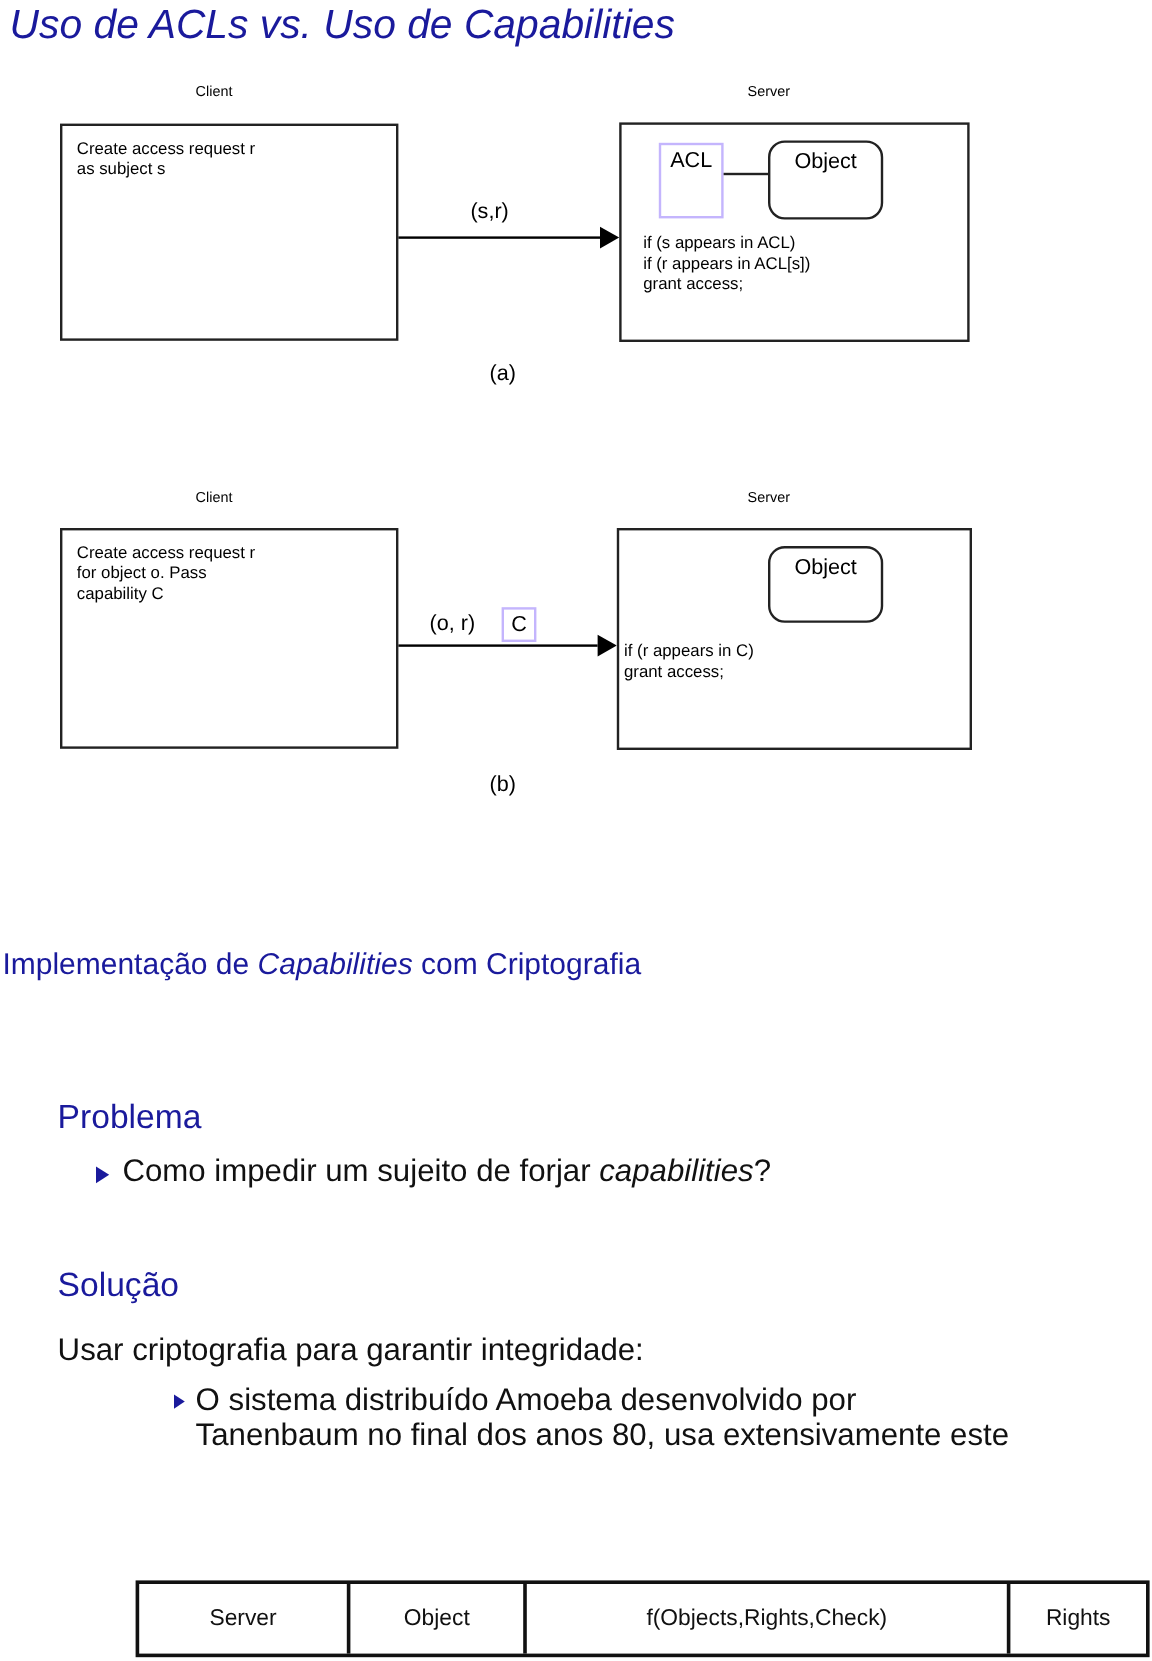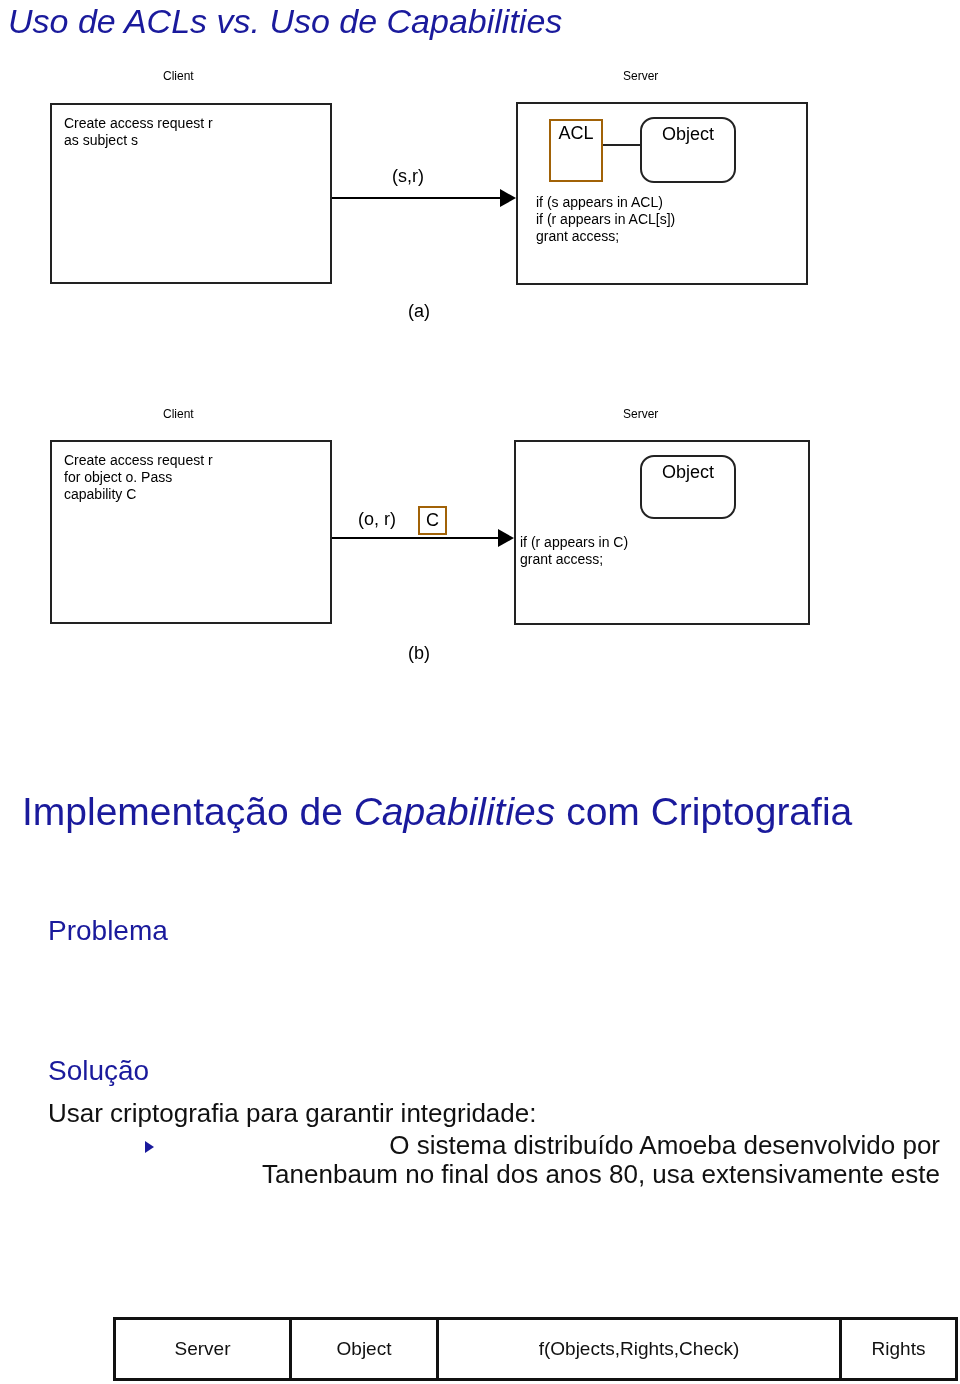--- a/index.html
+++ b/index.html
@@ -49,21 +49,21 @@
     border: 2px solid #222;
     border-radius: 14px;
     background: #fff;
     box-sizing: border-box;
     display: flex;
     align-items: flex-start;
     justify-content: center;
   }
   .rounded > span { padding-top: 5px; font-size: 18px; }
   .sq-label {
-    border: 2px solid #a16207;
+    border: 2px solid #c4b5fd;
     background: #fff;
     box-sizing: border-box;
     display: flex;
     align-items: flex-start;
     justify-content: center;
     font-size: 18px;
   }
   .sq-label > span { padding-top: 2px; }
   .connector-line {
     background: #222;
@@ -73,23 +73,23 @@
   .arrow-head {
     width: 0; height: 0;
     border-top: 9px solid transparent;
     border-bottom: 9px solid transparent;
     border-left: 16px solid #000;
   }
   .small-label { font-size: 18px; color: #000; }
 
   
   #section-heading {
-    left: 22px;
+    left: 2px;
     top: 790px;
-    font-size: 39px;
+    font-size: 25px;
     color: #1a1a9c;
     white-space: nowrap;
   }
   #section-heading i { font-style: italic; }
 
   
   .blue-head {
     font-size: 28px;
     color: #1a1a9c;
   }
@@ -208,28 +208,34 @@
 
   <div class="abs small-label" style="left:408px;top:243px;">(b)</div>
 </div>
 
 <div class="abs" id="section-heading">
   <span>Implementação de </span><i>Capabilities</i><span> com Criptografia</span>
 </div>
 
 <div class="abs" style="left:0;top:915px;width:940px;">
   <div class="blue-head" style="margin-left:48px;">Problema</div>
+  <div class="bullet-row" style="margin-left:80px;margin-top:14px;">
+    <div class="tri"></div>
+    <div class="body-line">
+      <span>Como impedir um sujeito de forjar </span><i>capabilities</i><span>?</span>
+    </div>
+  </div>
 </div>
 
 <div class="abs" style="left:0;top:1055px;width:940px;">
   <div class="blue-head" style="margin-left:48px;">Solução</div>
-  <div class="body-line" style="margin-left:48px;margin-top:12px;">Usar criptografia para garantir integridade:</div>
-
-
-  <div class="bullet-row" style="margin-left:145px;margin-top:2px;text-align:right;">
+  <div class="body-line" style="margin-left:48px;margin-top:23px;">Usar criptografia para garantir integridade:</div>
+
+
+  <div class="bullet-row" style="margin-left:145px;margin-top:12px;">
     <div class="tri small"></div>
     <div style="width:790px;">
       <div class="body-line">O sistema distribuído Amoeba desenvolvido por</div>
       <div class="body-line">Tanenbaum no final dos anos 80, usa extensivamente este</div>
     </div>
   </div>
 </div>
 
 <div class="abs" id="cap-table">
   <div class="cell" style="width:176px;">Server</div>

